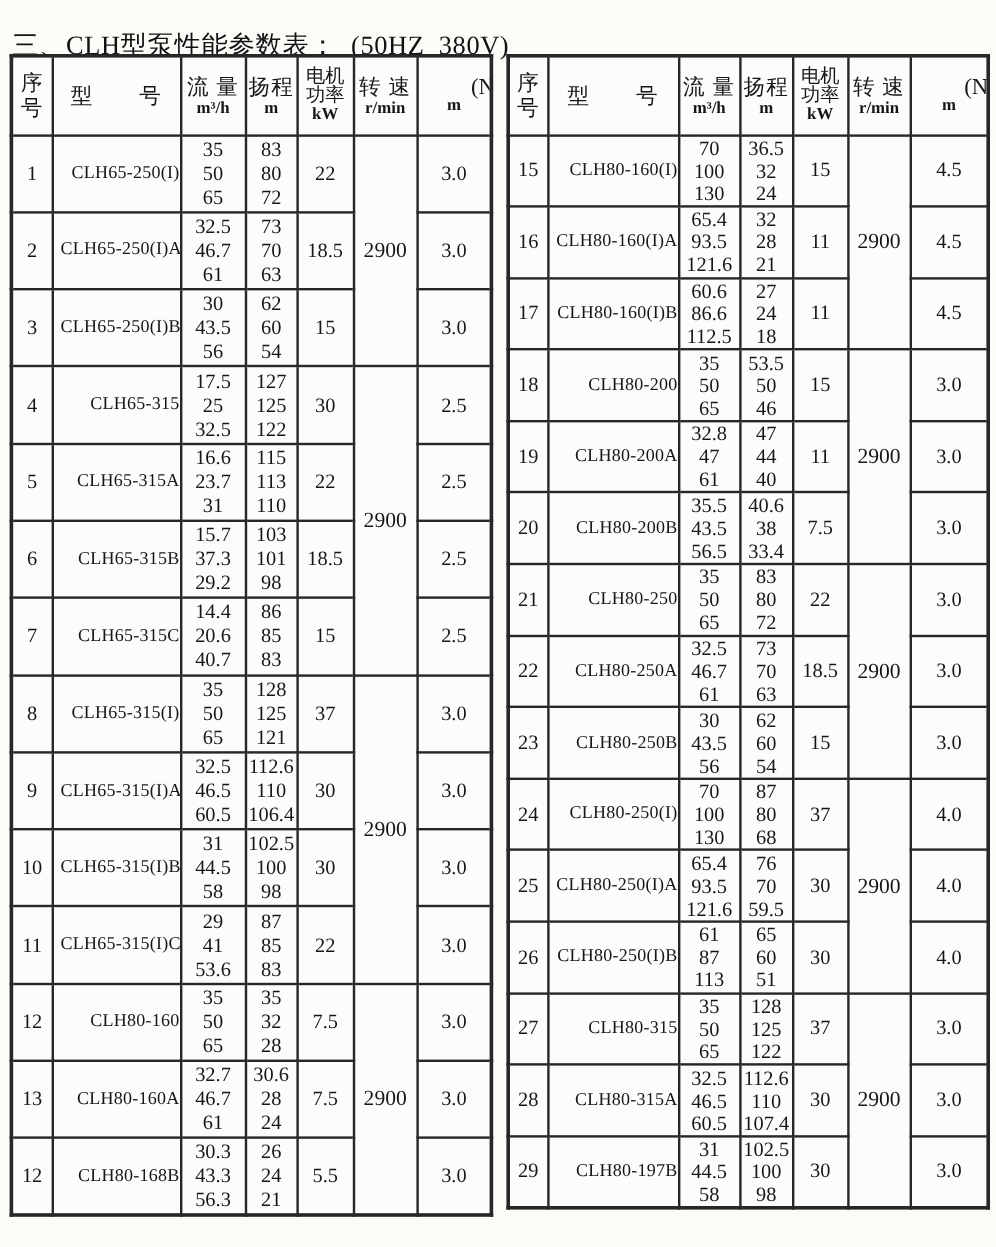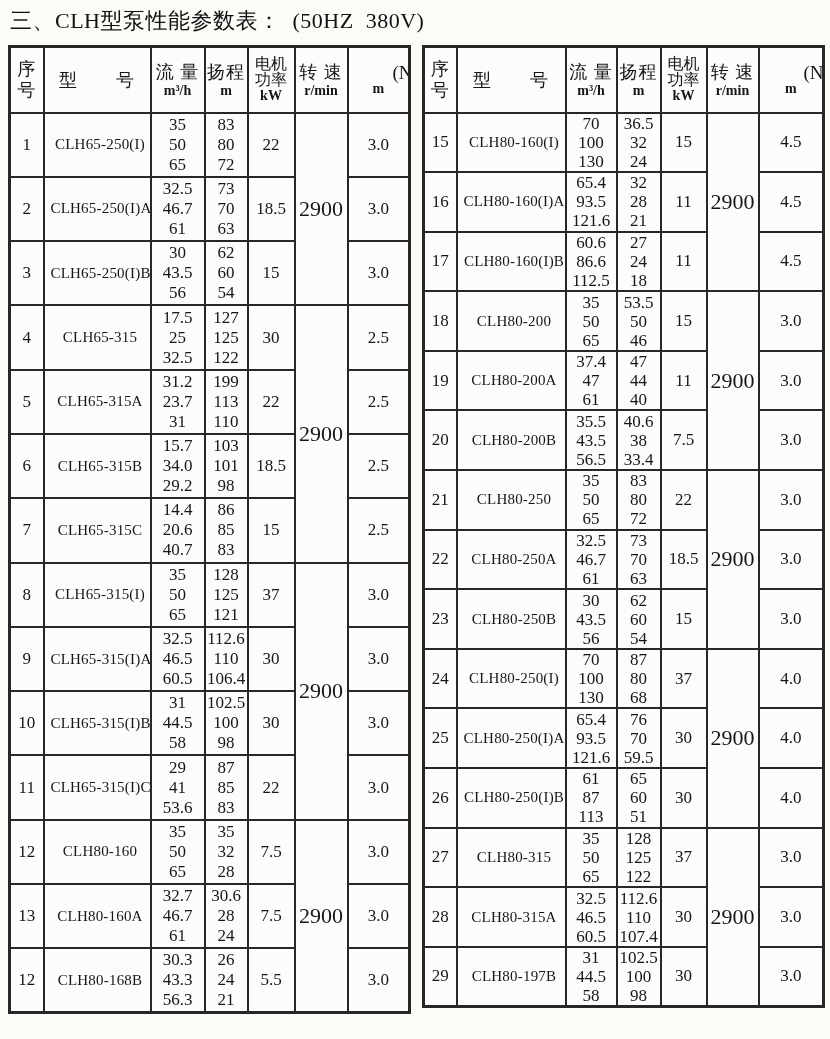--- a/index.html
+++ b/index.html
@@ -13,21 +13,21 @@
     color: #161616;
   }
   .page {
     position: relative;
     width: 830px;
     height: 1039px;
     background: #fbfbf8;
   }
   .title {
     position: absolute;
-    top: 6px;
+    top: 23px;
     left: 10px;
     font-size: 22px;
     letter-spacing: 0.5px;
     white-space: pre;
     color: #111;
   }
   .tables {
     position: absolute;
     top: 45px;
     left: 8px;
@@ -56,27 +56,27 @@
   .h-cn { font-size: 18px; line-height: 21px; letter-spacing: 1px; }
   .h-model { font-size: 18px; letter-spacing: 1px; }
   .h-unit { font-size: 14px; line-height: 15px; letter-spacing: 0; font-weight: bold; }
   .h-tight { font-size: 16px; line-height: 16px; letter-spacing: 0; }
   .h-npsh { font-size: 19px; line-height: 17px; letter-spacing: 0; padding-left: 44px; }
 
   .num { font-size: 17px; }
   .c-flow div, .c-head div { line-height: 20px; }
   .t-right .c-flow div, .t-right .c-head div { line-height: 19px; }
   .c-model {
-    text-align: center;
+    text-align: right;
     padding-left: 6px;
     font-size: 15px;
     letter-spacing: 0.2px;
     white-space: nowrap;
   }
-  .c-speed { font-size: 22px; }
+  .c-speed { font-size: 18px; }
 </style>
 </head>
 <body>
 
 <div class="page">
   <div class="title">三、CLH型泵性能参数表：  (50HZ  380V)</div>
 
   <div class="tables">
 
     <table class="t-left" style="width:402px;">
@@ -183,38 +183,38 @@
               <div>122</div>
             </td>
             <td class="c-power num">30</td>
             <td class="c-speed num" rowspan="4">2900</td>
             <td class="c-npsh num">2.5</td>
           </tr>
           <tr>
             <td class="c-no num">5</td>
             <td class="c-model">CLH65-315A</td>
             <td class="c-flow num">
-              <div>31.2</div>
+              <div>16.6</div>
               <div>23.7</div>
               <div>31</div>
             </td>
             <td class="c-head num">
-              <div>199</div>
+              <div>115</div>
               <div>113</div>
               <div>110</div>
             </td>
             <td class="c-power num">22</td>
             <td class="c-npsh num">2.5</td>
           </tr>
           <tr>
             <td class="c-no num">6</td>
             <td class="c-model">CLH65-315B</td>
             <td class="c-flow num">
               <div>15.7</div>
-              <div>34.0</div>
+              <div>37.3</div>
               <div>29.2</div>
             </td>
             <td class="c-head num">
               <div>103</div>
               <div>101</div>
               <div>98</div>
             </td>
             <td class="c-power num">18.5</td>
             <td class="c-npsh num">2.5</td>
           </tr>
@@ -455,21 +455,21 @@
               <div>46</div>
             </td>
             <td class="c-power num">15</td>
             <td class="c-speed num" rowspan="3">2900</td>
             <td class="c-npsh num">3.0</td>
           </tr>
           <tr>
             <td class="c-no num">19</td>
             <td class="c-model">CLH80-200A</td>
             <td class="c-flow num">
-              <div>37.4</div>
+              <div>32.8</div>
               <div>47</div>
               <div>61</div>
             </td>
             <td class="c-head num">
               <div>47</div>
               <div>44</div>
               <div>40</div>
             </td>
             <td class="c-power num">11</td>
             <td class="c-npsh num">3.0</td>

